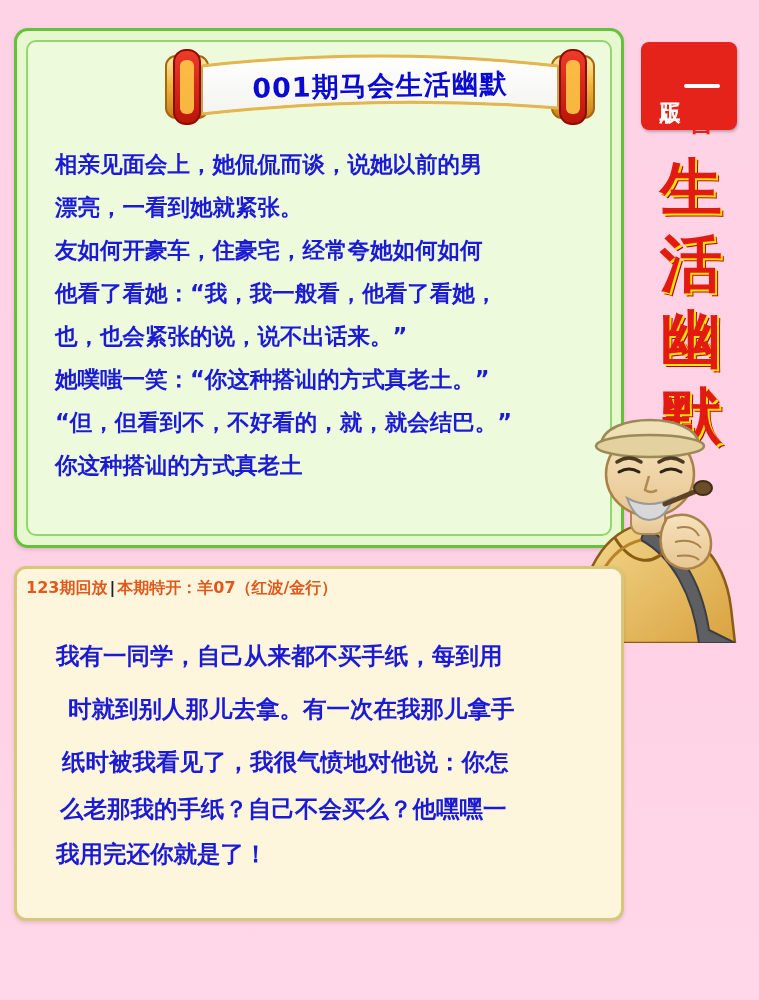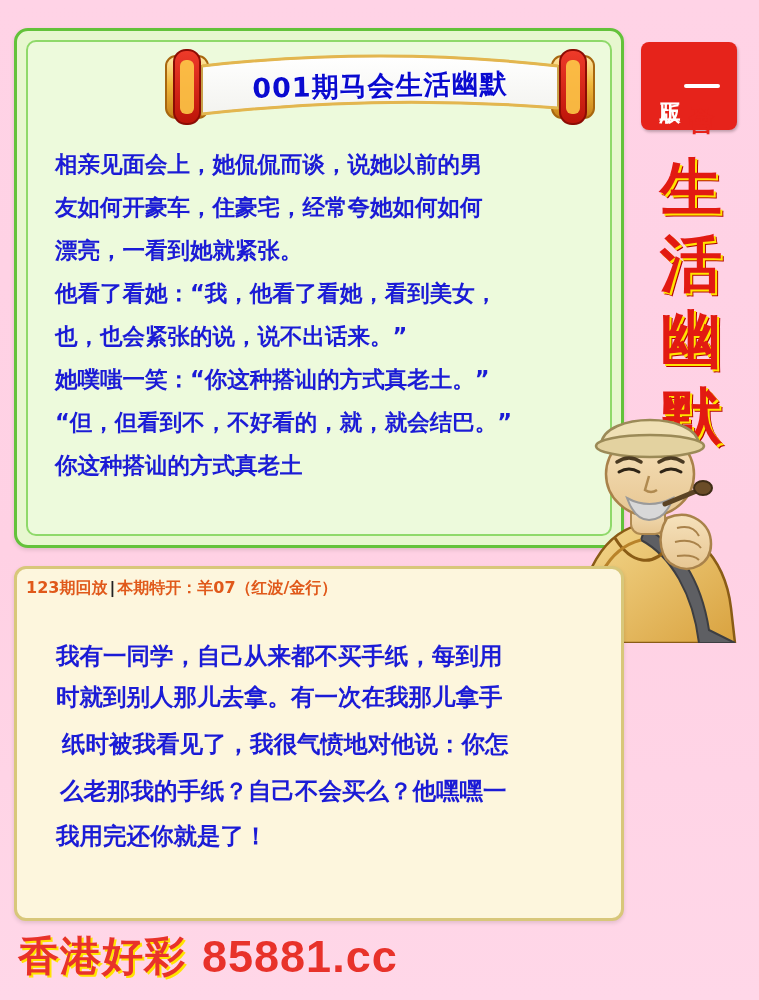--- a/index.html
+++ b/index.html
@@ -257,23 +257,23 @@
 
       <path d="M42 22 Q220 2 398 22 L398 64 Q220 50 42 70 Z" fill="url(#paper)" stroke="#c9a24a" stroke-width="2"></path>
       <path d="M42 22 Q220 2 398 22" fill="none" stroke="#e3b64f" stroke-width="3"></path>
       <path d="M42 70 Q220 50 398 64" fill="none" stroke="#e3b64f" stroke-width="3"></path>
     </svg>
     <div id="banner-title">001期马会生活幽默</div>
   </div>
 
   <div id="top-text">
     <p>相亲见面会上，她侃侃而谈，说她以前的男</p>
+    <p>漂亮，一看到她就紧张。</p>
     <p>友如何开豪车，住豪宅，经常夸她如何如何</p>
-    <p>漂亮，一看到她就紧张。</p>
-    <p>他看了看她：“我，他看了看她，看到美女，</p>
+    <p>他看了看她：“我，我一般看，他看了看她，</p>
     <p>也，也会紧张的说，说不出话来。”</p>
     <p>她噗嗤一笑：“你这种搭讪的方式真老土。”</p>
     <p>“但，但看到不，不好看的，就，就会结巴。”</p>
     <p>你这种搭讪的方式真老土</p>
   </div>
 
   <div id="stamp">
     <div class="stamp-col">正版</div>
     <div class="stamp-col big">马會</div>
   </div>
@@ -336,24 +336,20 @@
   </div>
 
   <div id="bottom-card"></div>
 
   <div id="bottom-head">
     <span>123期回放</span><span class="sep">|</span><span>本期特开：</span><span>羊07（红波/金行）</span>
   </div>
 
   <div id="bottom-text">
     <p style="margin:0">我有一同学，自己从来都不买手纸，每到用</p>
-    <p style="margin:0">时就到别人那儿去拿。有一次在我那儿拿手</p>
+    <p style="margin:12px">时就到别人那儿去拿。有一次在我那儿拿手</p>
     <p style="margin:6px">纸时被我看见了，我很气愤地对他说：你怎</p>
     <p style="margin:4px">么老那我的手纸？自己不会买么？他嘿嘿一</p>
     <p style="margin:0">我用完还你就是了！</p>
   </div>
 
-  <div id="footer">
-    <div id="footer-brand">香港好彩</div>
-    <div id="footer-url">85881.cc</div>
-  </div>
 
 </div>
 
 </body></html>

